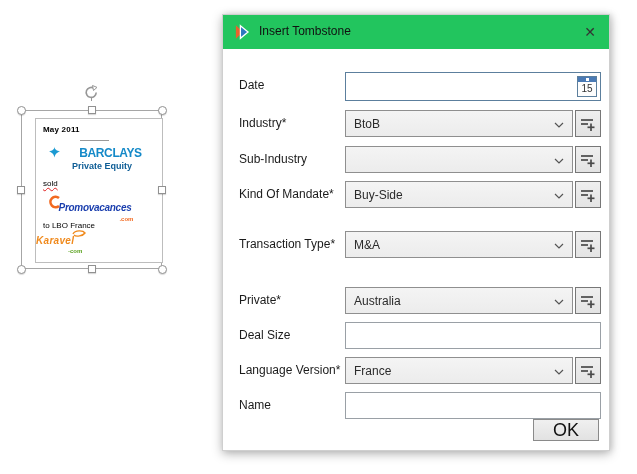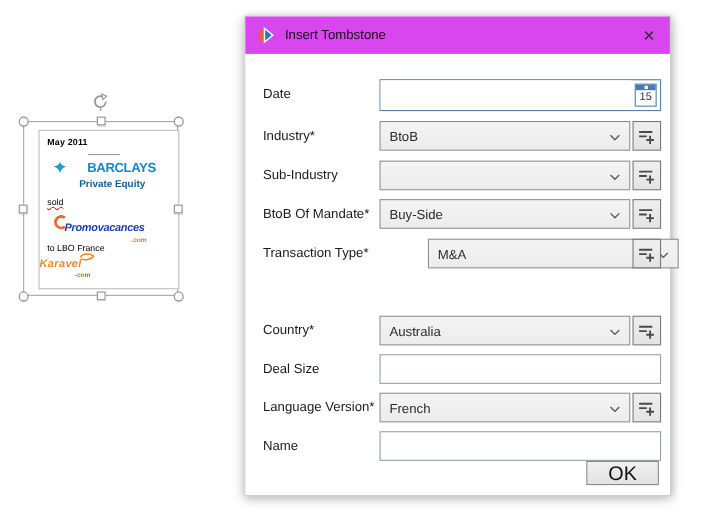--- a/index.html
+++ b/index.html
@@ -2,21 +2,21 @@
 <html><head>
 <meta charset="utf-8">
 <style>
   * { margin:0; padding:0; box-sizing:border-box; }
   html,body { width:637px; height:474px; background:#fff; font-family:"Liberation Sans", sans-serif; overflow:hidden; }
   .canvas { position:relative; width:637px; height:474px; background:#ffffff; }
 
   
   .dialog { position:absolute; left:222px; top:14px; width:388px; height:437px;
             background:#fff; border:1px solid #cfcfcf; box-shadow:0 3px 10px rgba(0,0,0,.28), 2px 0 6px rgba(0,0,0,.10); }
-  .titlebar { position:absolute; left:0; top:0; width:100%; height:34px; background:#d946ef; }
+  .titlebar { position:absolute; left:0; top:0; width:100%; height:34px; background:#22c55e; }
   .title-icon { position:absolute; left:12px; top:9px; width:18px; height:16px; }
   .title-text { position:absolute; left:36px; top:9px; font-size:12px; color:#111; }
   .close-btn { position:absolute; right:8px; top:6px; width:22px; height:22px; text-align:center;
                font-size:14px; line-height:22px; color:#333; cursor:default; }
 
   .row { position:absolute; left:0; width:388px; height:25px; }
   .row-label { position:absolute; left:16px; top:6px; font-size:12px; color:#1b1b1b; white-space:nowrap; }
   .ctrl { position:absolute; left:122px; top:0; height:27px; }
 
   .combo { background:linear-gradient(#f4f4f4,#ececec); border:1px solid #8f8f8f; position:relative; height:27px; }
@@ -189,58 +189,58 @@
         <svg width="17" height="17" viewBox="0 0 17 17">
           <line x1="1" y1="4" x2="13" y2="4" stroke="#4a4a4a" stroke-width="1.7"></line>
           <line x1="1" y1="8" x2="8" y2="8" stroke="#4a4a4a" stroke-width="1.7"></line>
           <line x1="11" y1="7.5" x2="11" y2="15" stroke="#4a4a4a" stroke-width="1.7"></line>
           <line x1="7.5" y1="11.3" x2="14.5" y2="11.3" stroke="#4a4a4a" stroke-width="1.7"></line>
         </svg>
       </div>
     </div>
 
     <div class="row" style="top:166px;">
-      <span class="row-label">BtoB Of Mandate*</span>
+      <span class="row-label">Kind Of Mandate*</span>
       <div class="ctrl combo w-with-add">
         <span class="val">Buy-Side</span>
         <svg class="chev" viewBox="0 0 10 6">
             <polyline points="1,1 5,5 9,1" fill="none" stroke="#555" stroke-width="1.2"></polyline>
           </svg>
       </div>
       <div class="add-btn">
         <svg width="17" height="17" viewBox="0 0 17 17">
           <line x1="1" y1="4" x2="13" y2="4" stroke="#4a4a4a" stroke-width="1.7"></line>
           <line x1="1" y1="8" x2="8" y2="8" stroke="#4a4a4a" stroke-width="1.7"></line>
           <line x1="11" y1="7.5" x2="11" y2="15" stroke="#4a4a4a" stroke-width="1.7"></line>
           <line x1="7.5" y1="11.3" x2="14.5" y2="11.3" stroke="#4a4a4a" stroke-width="1.7"></line>
         </svg>
       </div>
     </div>
 
-    <div class="row" style="top:202px;padding-left:44px;">
+    <div class="row" style="top:216px;">
       <span class="row-label">Transaction Type*</span>
       <div class="ctrl combo w-with-add">
         <span class="val">M&amp;A</span>
         <svg class="chev" viewBox="0 0 10 6">
             <polyline points="1,1 5,5 9,1" fill="none" stroke="#555" stroke-width="1.2"></polyline>
           </svg>
       </div>
       <div class="add-btn">
         <svg width="17" height="17" viewBox="0 0 17 17">
           <line x1="1" y1="4" x2="13" y2="4" stroke="#4a4a4a" stroke-width="1.7"></line>
           <line x1="1" y1="8" x2="8" y2="8" stroke="#4a4a4a" stroke-width="1.7"></line>
           <line x1="11" y1="7.5" x2="11" y2="15" stroke="#4a4a4a" stroke-width="1.7"></line>
           <line x1="7.5" y1="11.3" x2="14.5" y2="11.3" stroke="#4a4a4a" stroke-width="1.7"></line>
         </svg>
       </div>
     </div>
 
 
     <div class="row" style="top:272px;">
-      <span class="row-label">Country*</span>
+      <span class="row-label">Private*</span>
       <div class="ctrl combo w-with-add">
         <span class="val">Australia</span>
         <svg class="chev" viewBox="0 0 10 6">
             <polyline points="1,1 5,5 9,1" fill="none" stroke="#555" stroke-width="1.2"></polyline>
           </svg>
       </div>
       <div class="add-btn">
         <svg width="17" height="17" viewBox="0 0 17 17">
           <line x1="1" y1="4" x2="13" y2="4" stroke="#4a4a4a" stroke-width="1.7"></line>
           <line x1="1" y1="8" x2="8" y2="8" stroke="#4a4a4a" stroke-width="1.7"></line>
@@ -253,21 +253,21 @@
     <div class="row" style="top:307px;">
       <span class="row-label">Deal Size</span>
       <div class="ctrl">
         <input class="txt-input" style="">
       </div>
     </div>
 
     <div class="row" style="top:342px;">
       <span class="row-label">Language Version*</span>
       <div class="ctrl combo w-with-add">
-        <span class="val">French</span>
+        <span class="val">France</span>
         <svg class="chev" viewBox="0 0 10 6">
             <polyline points="1,1 5,5 9,1" fill="none" stroke="#555" stroke-width="1.2"></polyline>
           </svg>
       </div>
       <div class="add-btn">
         <svg width="17" height="17" viewBox="0 0 17 17">
           <line x1="1" y1="4" x2="13" y2="4" stroke="#4a4a4a" stroke-width="1.7"></line>
           <line x1="1" y1="8" x2="8" y2="8" stroke="#4a4a4a" stroke-width="1.7"></line>
           <line x1="11" y1="7.5" x2="11" y2="15" stroke="#4a4a4a" stroke-width="1.7"></line>
           <line x1="7.5" y1="11.3" x2="14.5" y2="11.3" stroke="#4a4a4a" stroke-width="1.7"></line>

